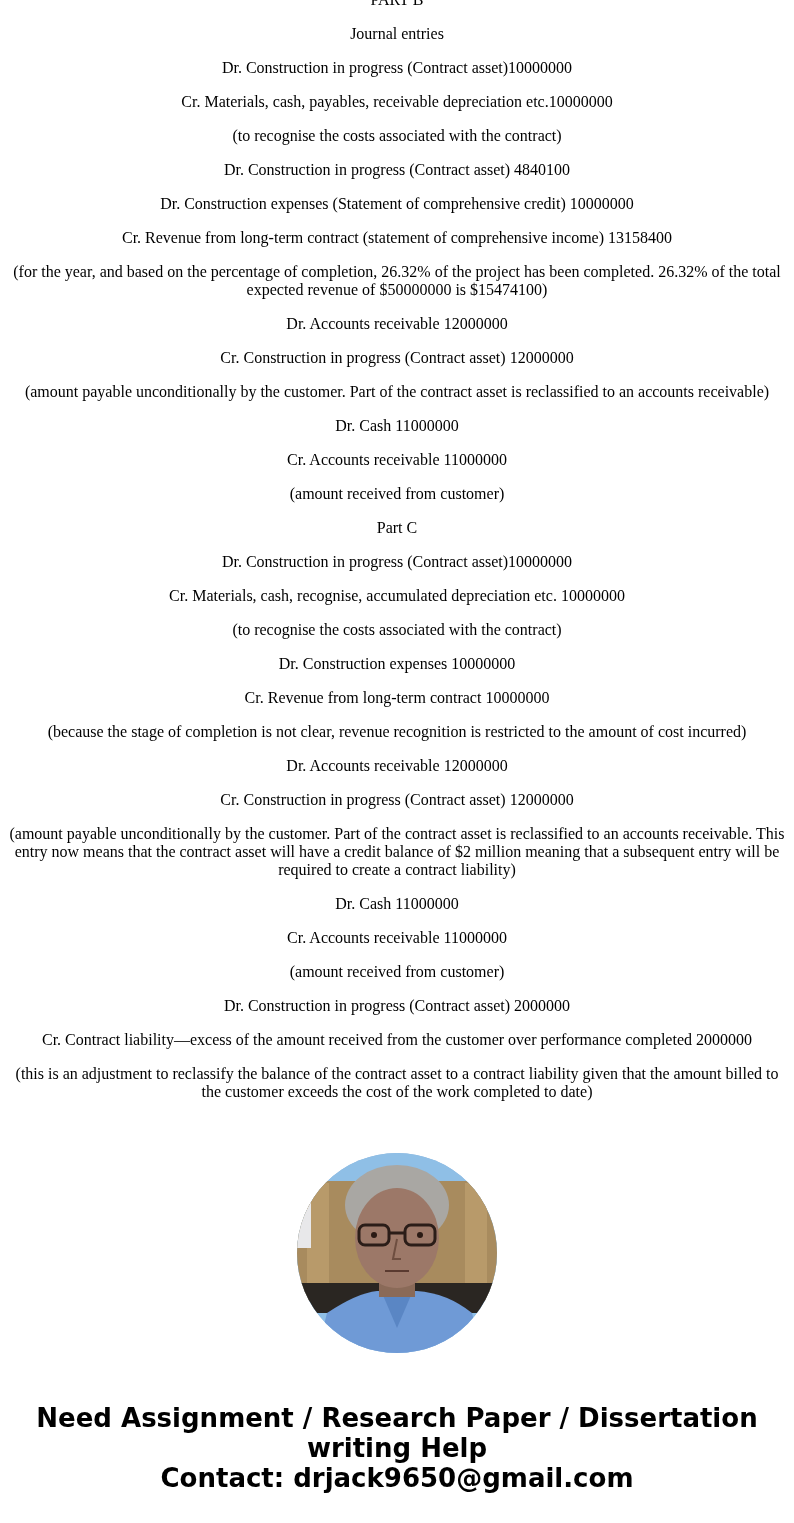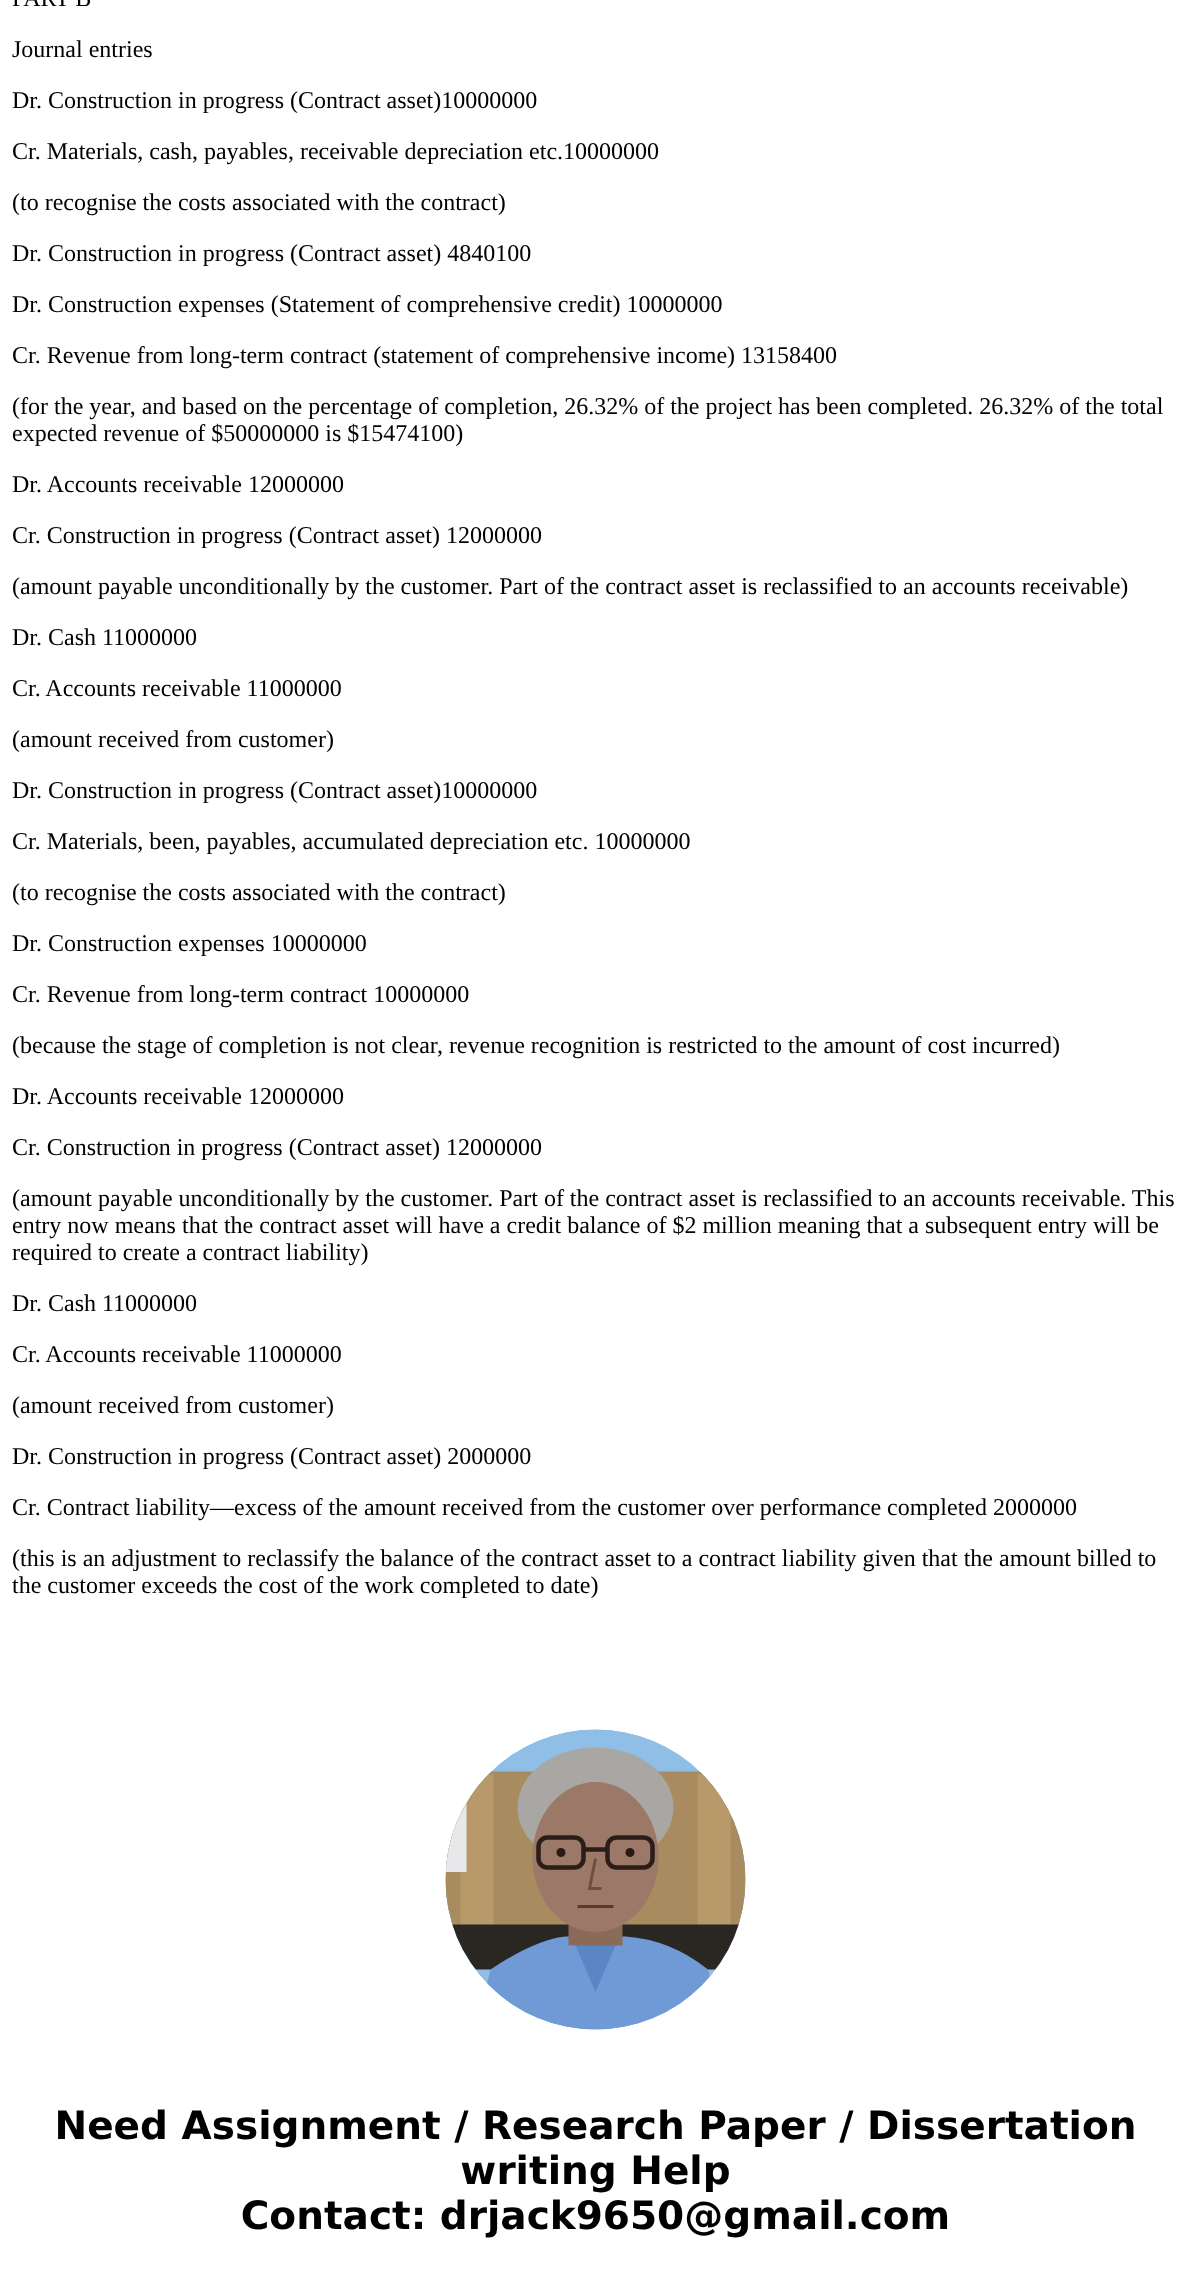--- a/index.html
+++ b/index.html
@@ -18,20 +18,21 @@
     }
     .content {
       position: absolute;
       left: 8px;
       top: -9px;
       width: 778px;
     }
     .content p {
       margin: 0 0 16px 0;
       line-height: 18px;
+      text-align: center;
     }
     .avatar-wrap {
       position: absolute;
       left: 297px;
       top: 1153px;
       width: 200px;
       height: 200px;
       border-radius: 50%;
       overflow: hidden;
       background: #8fb4dc;
@@ -63,22 +64,23 @@
   <p>Dr. Construction in progress (Contract asset) 4840100</p>
   <p>Dr. Construction expenses (Statement of comprehensive credit) 10000000</p>
   <p>Cr. Revenue from long-term contract (statement of comprehensive income) 13158400</p>
   <p>(for the year, and based on the percentage of completion, 26.32% of the project has been completed. 26.32% of the total expected revenue of $50000000 is $15474100)</p>
   <p>Dr. Accounts receivable 12000000</p>
   <p>Cr. Construction in progress (Contract asset) 12000000</p>
   <p>(amount payable unconditionally by the customer. Part of the contract asset is reclassified to an accounts receivable)</p>
   <p>Dr. Cash 11000000</p>
   <p>Cr. Accounts receivable 11000000</p>
   <p>(amount received from customer)</p>
+  <p>Part C</p>
   <p>Dr. Construction in progress (Contract asset)10000000</p>
-  <p>Cr. Materials, been, payables, accumulated depreciation etc. 10000000</p>
+  <p>Cr. Materials, cash, recognise, accumulated depreciation etc. 10000000</p>
   <p>(to recognise the costs associated with the contract)</p>
   <p>Dr. Construction expenses 10000000</p>
   <p>Cr. Revenue from long-term contract 10000000</p>
   <p>(because the stage of completion is not clear, revenue recognition is restricted to the amount of cost incurred)</p>
   <p>Dr. Accounts receivable 12000000</p>
   <p>Cr. Construction in progress (Contract asset) 12000000</p>
   <p>(amount payable unconditionally by the customer. Part of the contract asset is reclassified to an accounts receivable. This entry now means that the contract asset will have a credit balance of $2 million meaning that a subsequent entry will be required to create a contract liability)</p>
   <p>Dr. Cash 11000000</p>
   <p>Cr. Accounts receivable 11000000</p>
   <p>(amount received from customer)</p>

